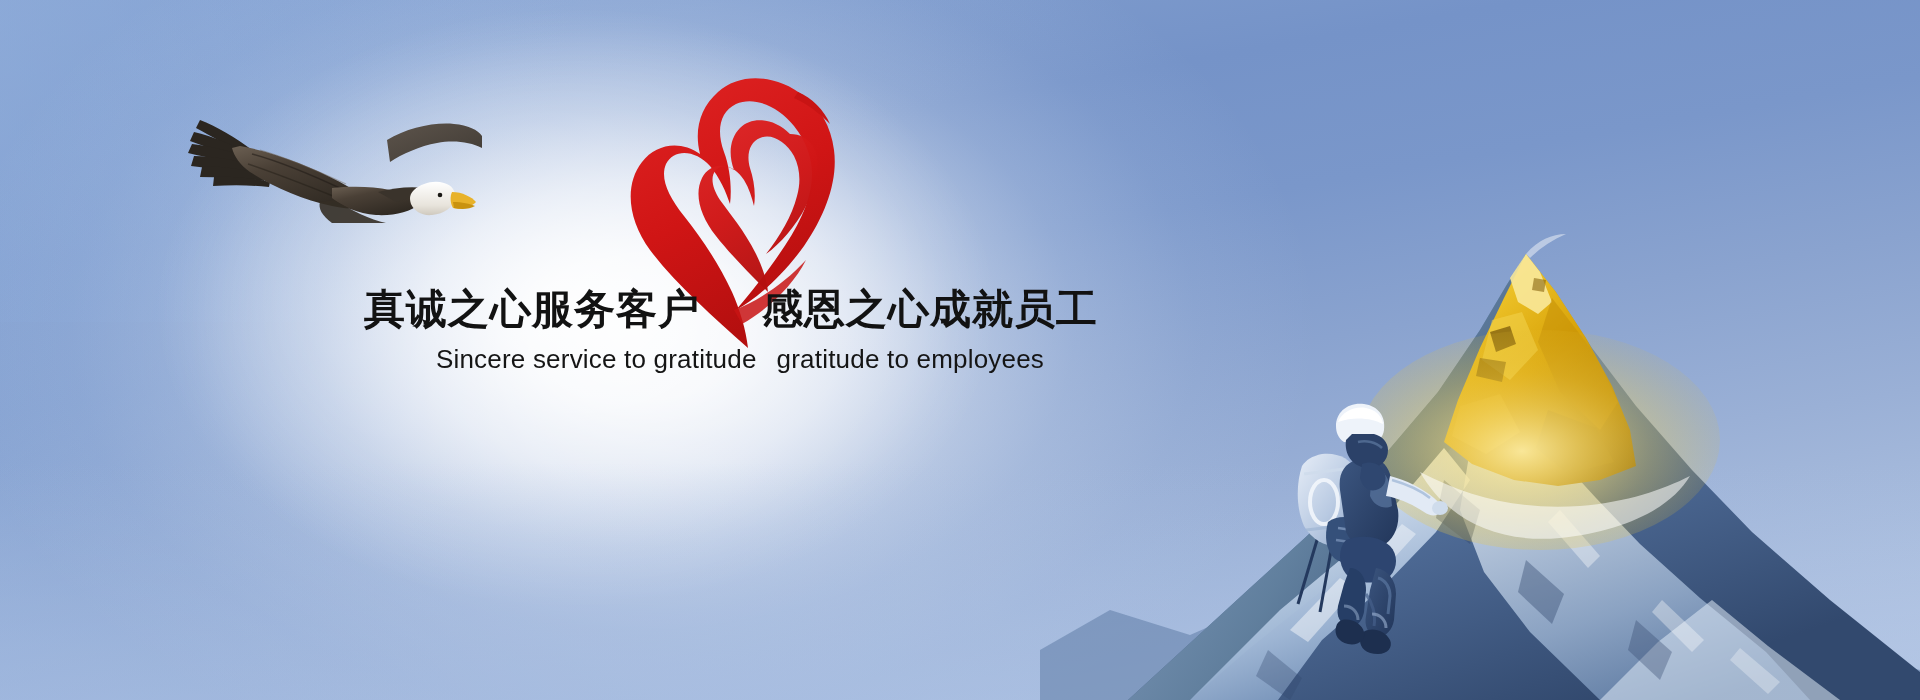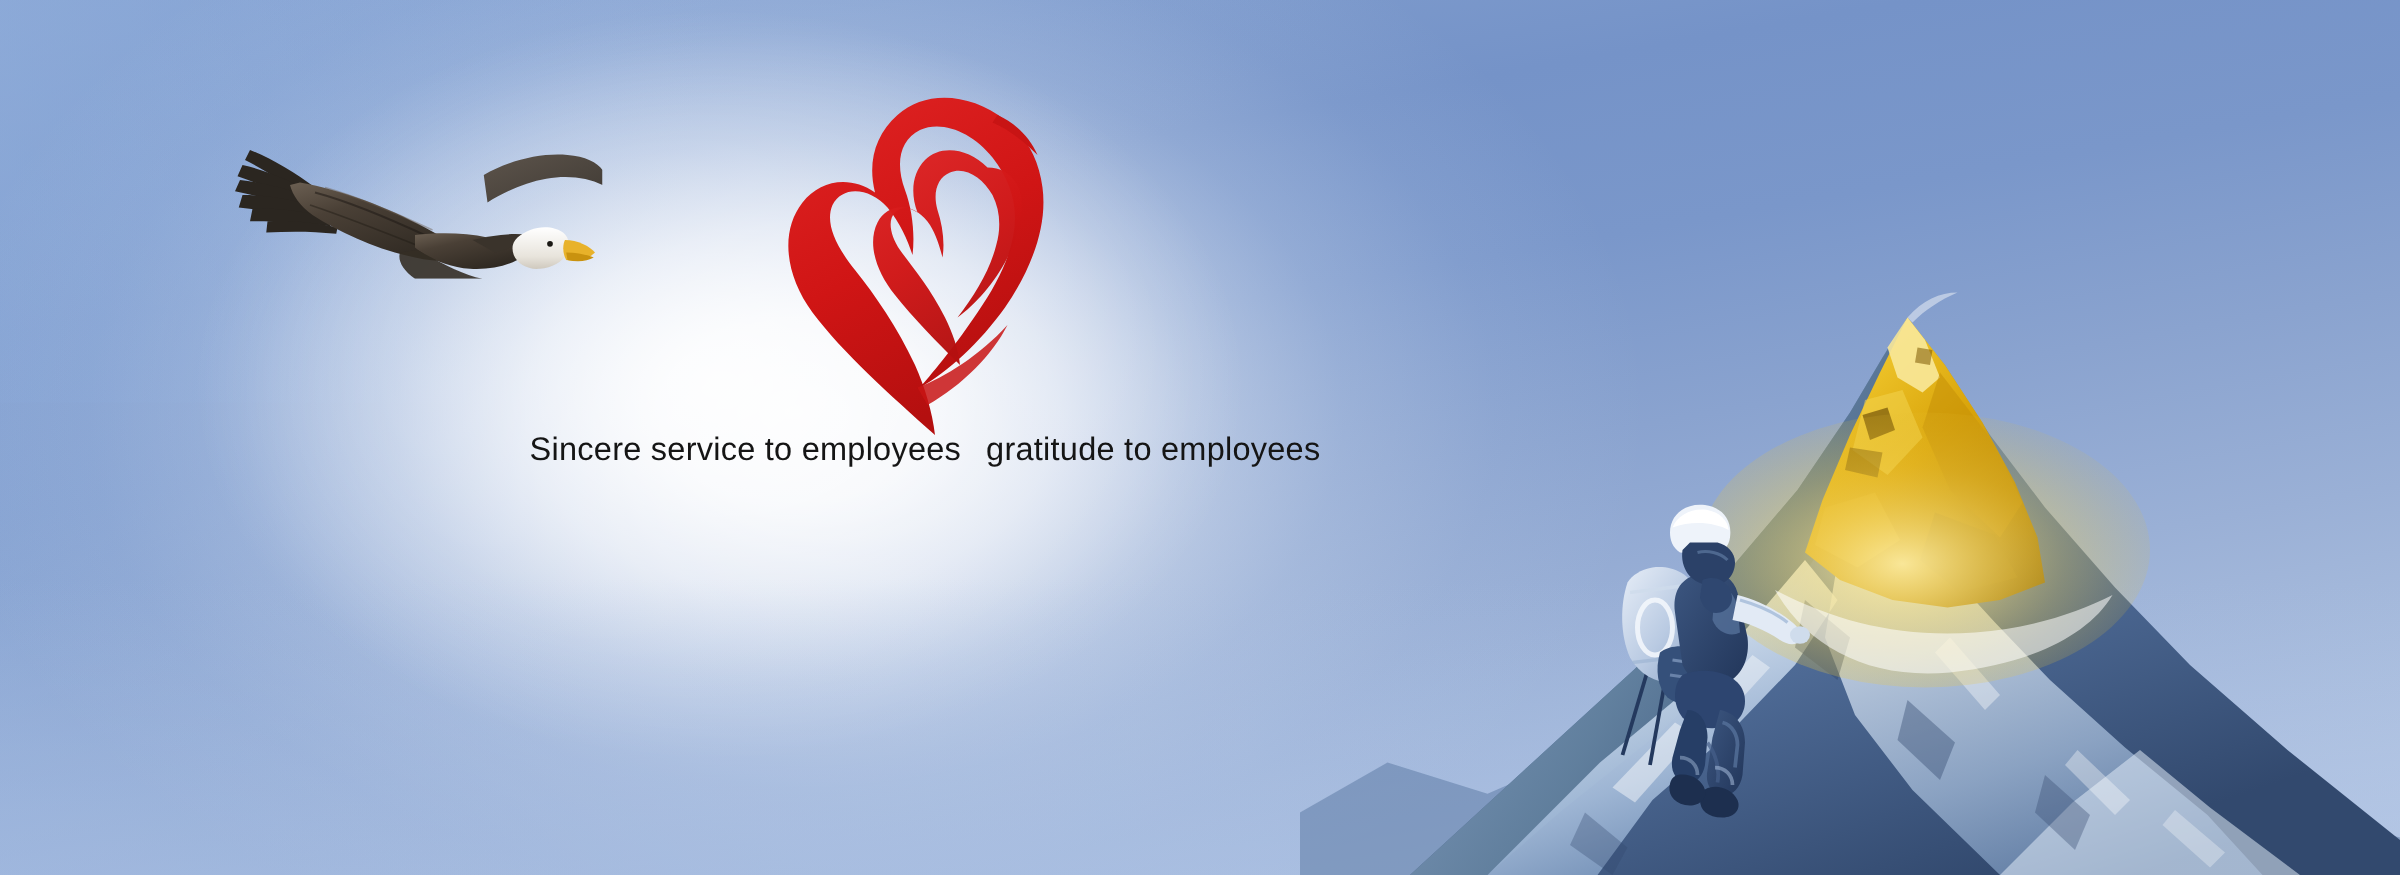--- a/index.html
+++ b/index.html
@@ -379,18 +379,22 @@
       <path d="M86 196 C92 204 96 216 94 228" stroke="#46608a" stroke-width="3" fill="none" opacity="0.7"></path>
 
       <path d="M62 222 C72 220 82 226 84 234 C86 242 78 248 68 246
                C58 244 54 236 56 229 C57 225 59 223 62 222 Z" fill="#1d2f4f"></path>
 
       <path d="M92 216 C100 216 106 222 106 230" stroke="#9db3d2" stroke-width="3" fill="none" opacity="0.6"></path>
       <path d="M64 208 C72 208 78 214 78 222" stroke="#9db3d2" stroke-width="3" fill="none" opacity="0.5"></path>
     </svg>
   </div>
 
+  <div class="slogan">
+    <span class="slogan-part slogan-left">真诚之心服务客户</span>
+    <span class="slogan-part slogan-right">感恩之心成就员工</span>
+  </div>
 
   <div class="subtitle">
-    <span>Sincere service to employees</span><span class="gap"></span><span>gratitude to employees</span>
+    <span>Sincere service to gratitude</span><span class="gap"></span><span>gratitude to employees</span>
   </div>
 
 </div>
 
 </body></html>

